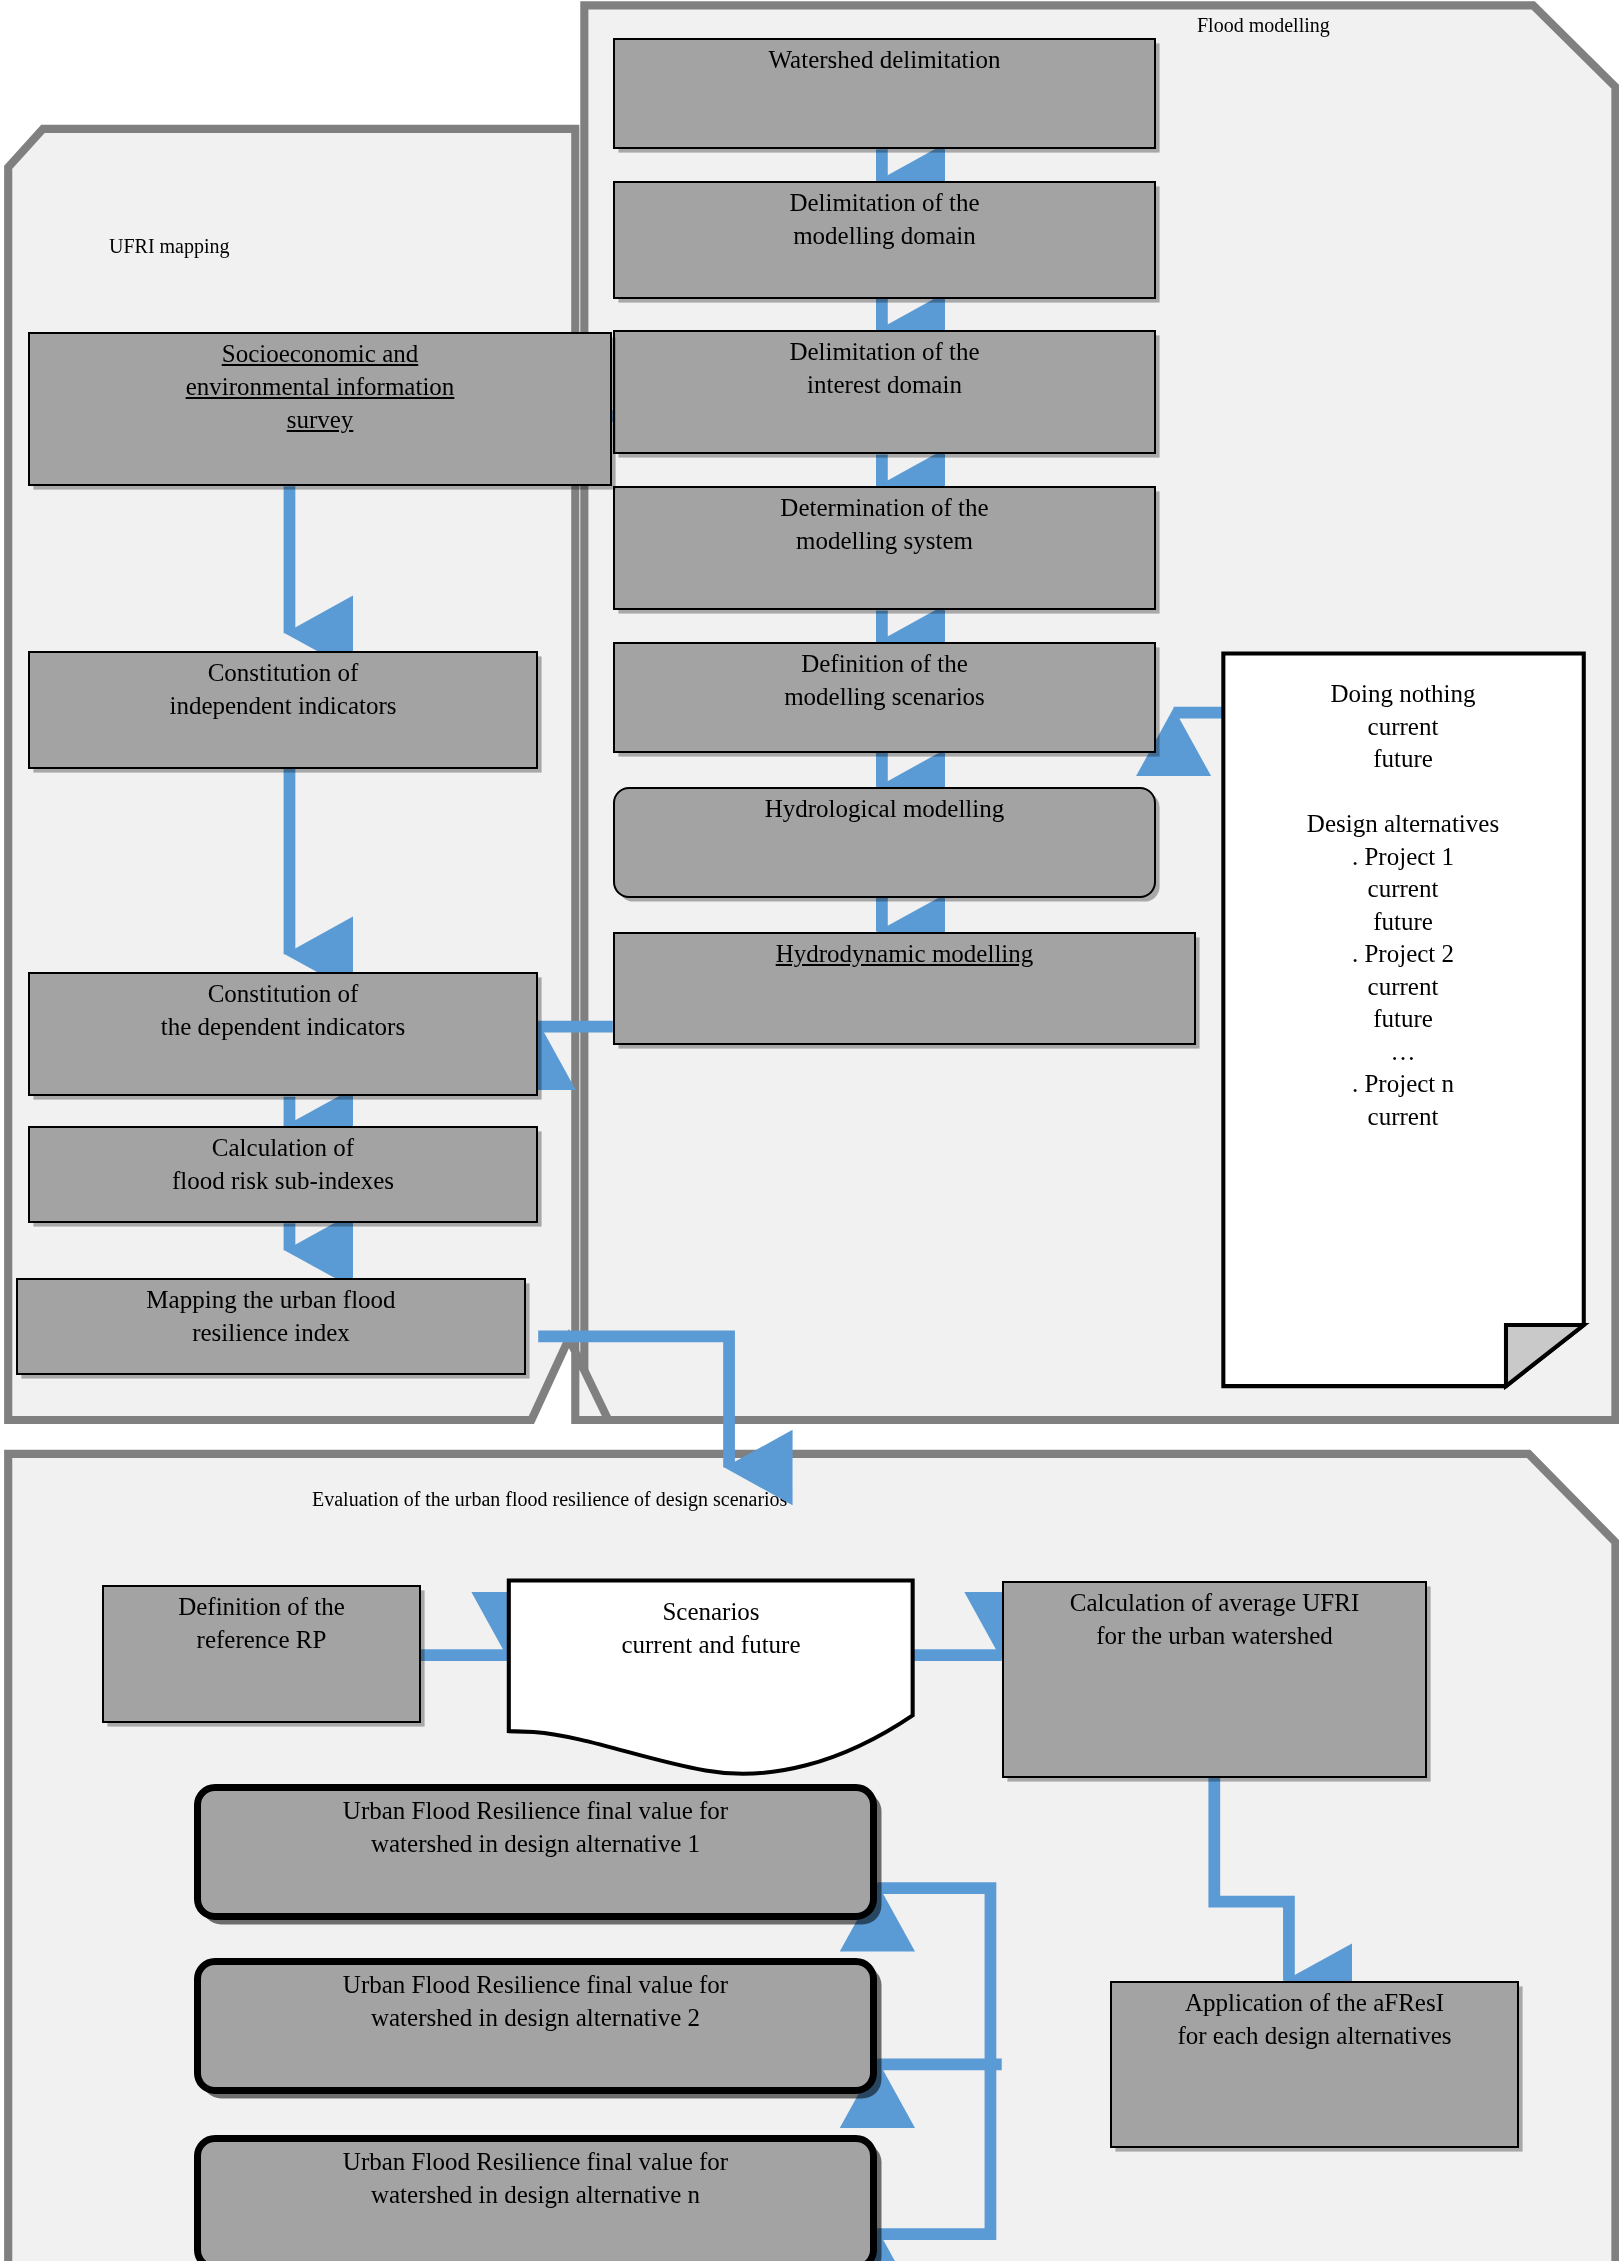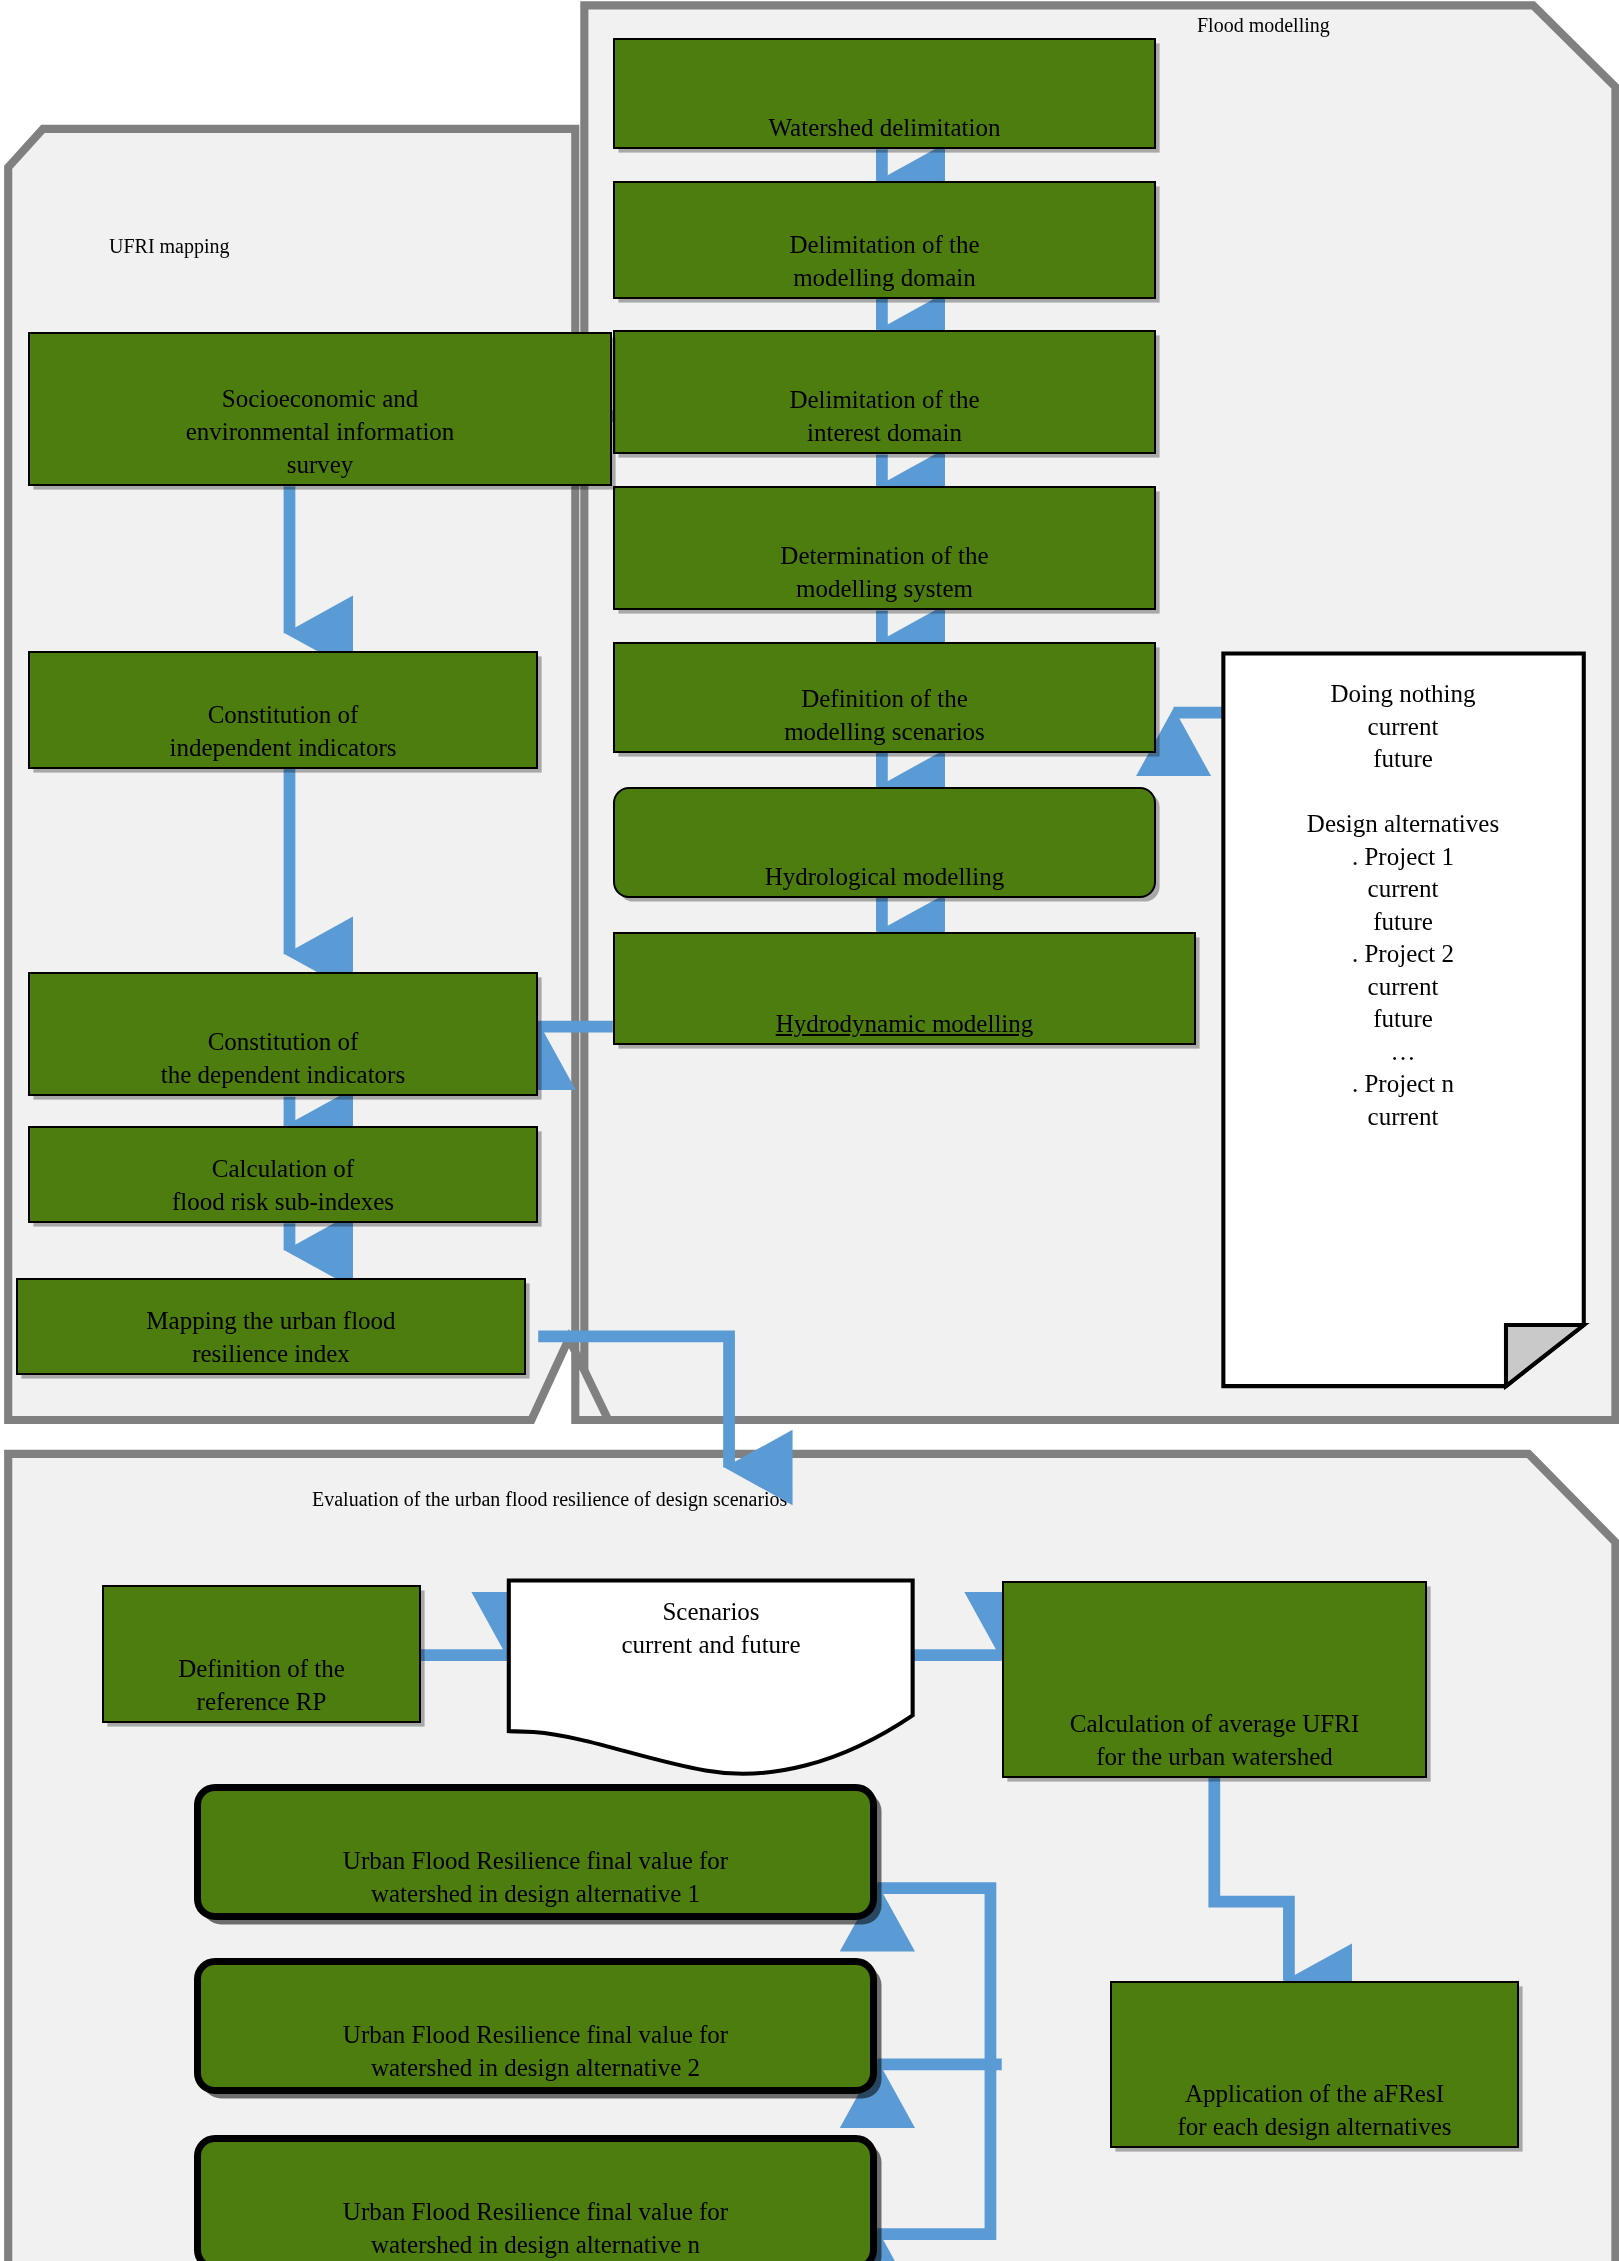--- a/index.html
+++ b/index.html
@@ -1,20 +1,20 @@
 <!DOCTYPE html>
 <html style="font-size:7.2px"><head>
 <meta charset="utf-8">
 <style>
   html,body{margin:0;padding:0;background:#ffffff;}
   body{font-family:"Liberation Serif","DejaVu Serif",serif;}
   #stage{position:relative;width:1620px;height:2277px;background:#ffffff;overflow:hidden;}
   svg.layer{position:absolute;left:0;top:0;width:1620px;height:2277px;}
-  .node{position:absolute;box-sizing:border-box;background:#4d7c0f;border:2.7px solid #000000;
-        display:flex;align-items:flex-end;justify-content:center;text-align:center;
+  .node{position:absolute;box-sizing:border-box;background:#a3a3a3;border:2.7px solid #000000;
+        display:flex;align-items:flex-start;justify-content:center;text-align:center;
         font-size:25px;line-height:1.32;color:#000;padding:2.7px 6.3px;}
   .node.shadowed{box-shadow:4.5px 4.5px 0 -0.9px rgba(0,0,0,0.30);}
   .rounded{border:7.2px solid #000;border-radius:21px;box-shadow:6.3px 6.3px 0 -1.8px rgba(0,0,0,0.55);}
   .panel-title{position:absolute;font-size:20px;color:#000;white-space:nowrap;}
   .lbl{white-space:pre-line;}
   .docpanel-text{position:absolute;z-index:3;text-align:center;font-size:25px;line-height:1.30;
                  color:#000;white-space:pre-line;}
 </style>
 </head>
 <body>
@@ -117,21 +117,21 @@
 . Project 1
 current
 future
 . Project 2
 current
 future
 …
 . Project n
 current</div>
 
-  <div class="node shadowed" style="left:28px;top:332px;width:584px;height:154px;">
+  <div class="node shadowed" style="left:28px;top:332px;width:584px;height:154px;text-decoration:underline;">
     <span class="lbl">Socioeconomic and
 environmental information
 survey</span>
   </div>
   <div class="node shadowed" style="left:28px;top:651px;width:510px;height:118px;">
     <span class="lbl">Constitution of
 independent indicators</span>
   </div>
   <div class="node shadowed" style="left:28px;top:972px;width:510px;height:124px;">
     <span class="lbl">Constitution of

